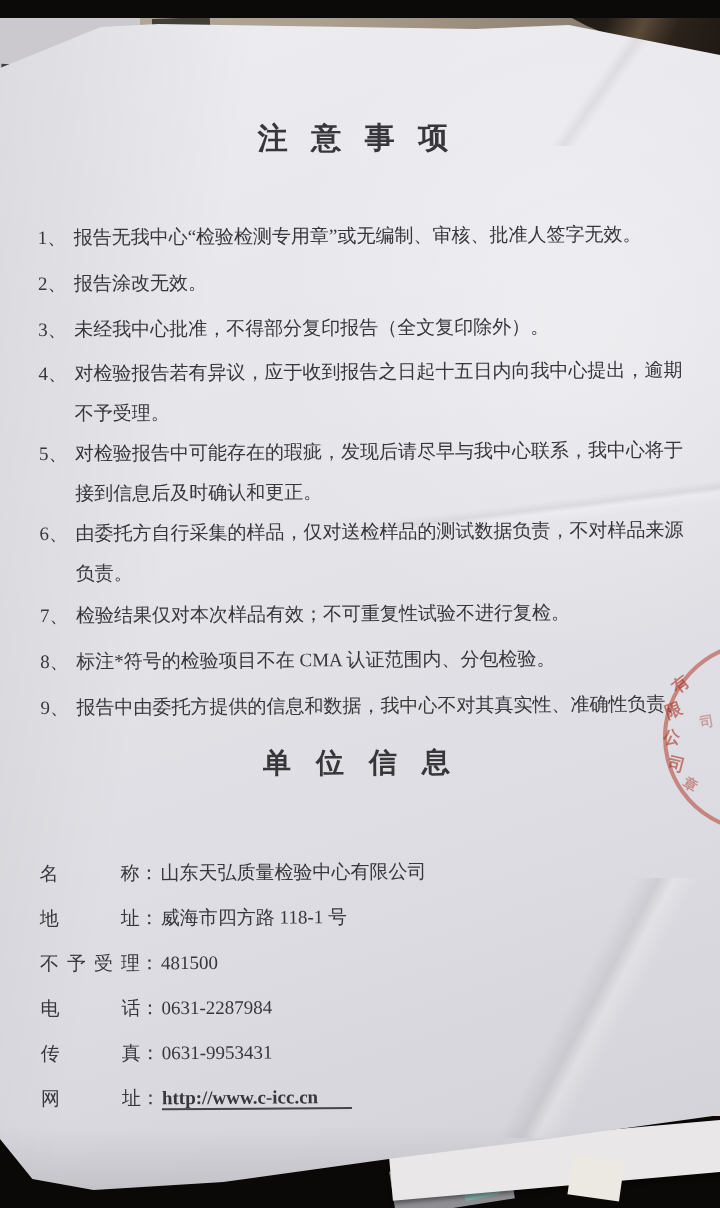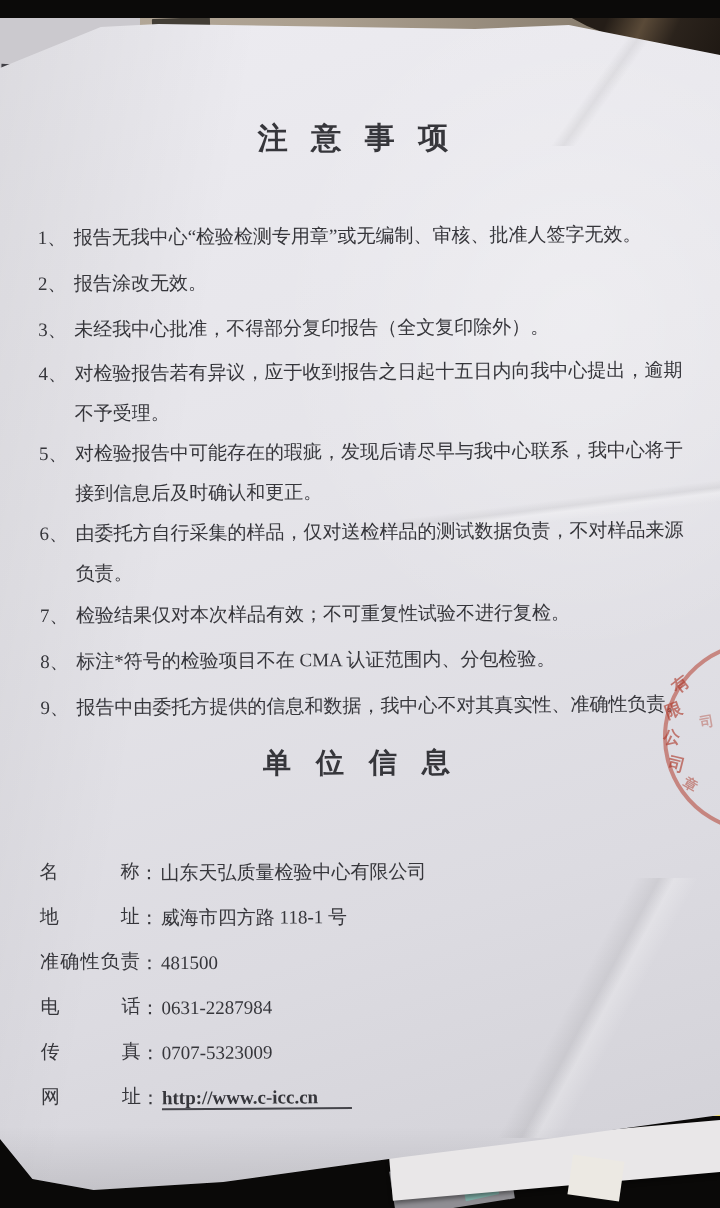--- a/index.html
+++ b/index.html
@@ -56,21 +56,21 @@
   .notice-list{margin-top:54px;padding-left:40px;padding-right:24px;}
   .notice-item{display:flex;font-size:19px;line-height:43px;margin-bottom:3px;}
   .notice-item.two{line-height:40px;margin-bottom:0;}
   .notice-item .num{flex:0 0 36px;}
   .notice-item .txt{flex:1;white-space:pre-line;}
   .section-title{margin-top:14px;text-align:center;font-size:28px;font-weight:bold;
     letter-spacing:9px;line-height:44px;}
   .unit-fields{margin-top:64px;padding-left:38px;font-size:19px;}
   .unit-row{line-height:45px;}
   .unit-row .lbl{display:inline-block;width:100px;text-align:justify;text-align-last:justify;
-    vertical-align:top;font-family:Liberation Mono, monospace;}
+    vertical-align:top;}
   .unit-row .val{margin-left:2px;}
   .unit-row.web .val{font-weight:600;border-bottom:2px solid #44444a;padding-right:34px;}
 
   
   .stamp{position:absolute;left:663px;top:623px;width:184px;height:184px;border-radius:50%;
     border:4px solid rgba(178,62,48,.55);transform:rotate(-14deg);}
   .stamp-char{position:absolute;color:rgba(172,55,40,.62);font-size:17px;font-weight:bold;}
   .stamp-char.s1{left:672px;top:655px;transform:rotate(-38deg);}
   .stamp-char.s2{left:665px;top:681px;transform:rotate(-20deg);}
   .stamp-char.s3{left:663px;top:708px;transform:rotate(-4deg);}
@@ -150,27 +150,27 @@
       <div class="section-title">单 位 信 息</div>
 
       <div class="unit-fields">
         <div class="unit-row">
           <span class="lbl">名称</span><span>：</span><span class="val">山东天弘质量检验中心有限公司</span>
         </div>
         <div class="unit-row">
           <span class="lbl">地址</span><span>：</span><span class="val">威海市四方路 118-1 号</span>
         </div>
         <div class="unit-row">
-          <span class="lbl">准确性负责</span><span>：</span><span class="val">481500</span>
+          <span class="lbl">不予受理</span><span>：</span><span class="val">481500</span>
         </div>
         <div class="unit-row">
           <span class="lbl">电话</span><span>：</span><span class="val">0631-2287984</span>
         </div>
         <div class="unit-row">
-          <span class="lbl">传真</span><span>：</span><span class="val">0707-5323009</span>
+          <span class="lbl">传真</span><span>：</span><span class="val">0631-9953431</span>
         </div>
         <div class="unit-row web">
           <span class="lbl">网址</span><span>：</span><span class="val">http://www.c-icc.cn</span>
         </div>
       </div>
 
     </div>
 
     <div class="stamp"></div>
     <span class="stamp-char s1">有</span>

